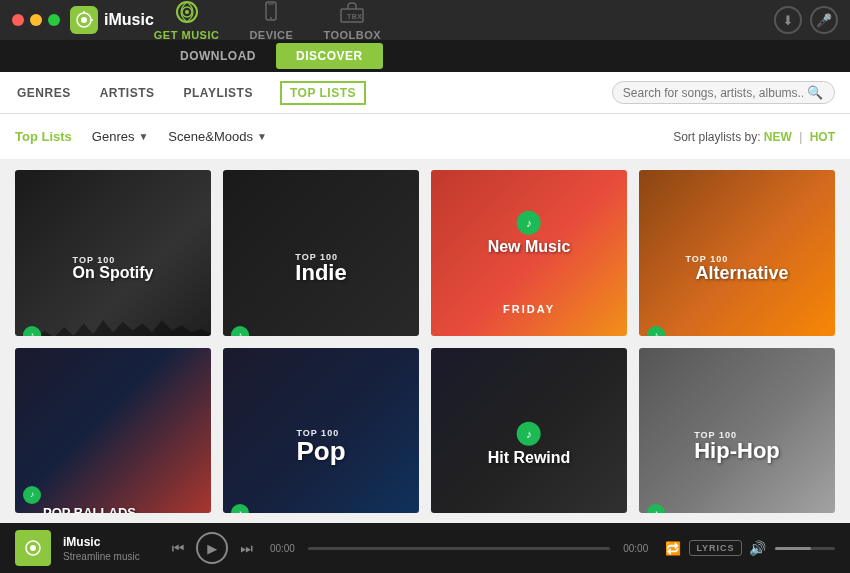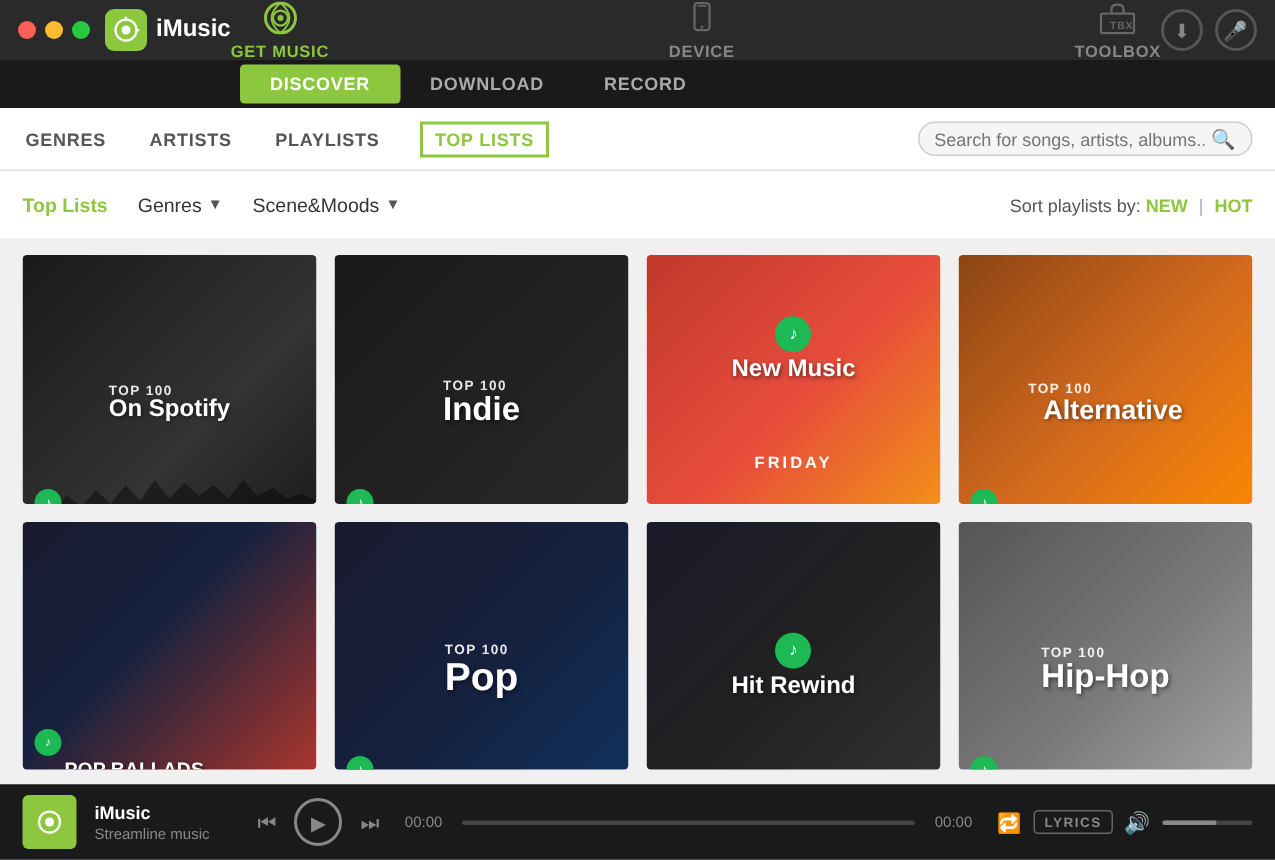--- a/index.html
+++ b/index.html
@@ -43,21 +43,21 @@
     .app-title {
       color: #fff;
       font-size: 16px;
       font-weight: 600;
     }
 
     
     .nav-tabs {
       display: flex;
       align-items: center;
-      justify-content: space-between;
+      justify-content: flex-start;
       gap: 30px;
       flex: 1;
     }
     .nav-tab {
       display: flex;
       flex-direction: column;
       align-items: center;
       gap: 4px;
       cursor: pointer;
       color: #888;
@@ -447,23 +447,22 @@
     </div>
   </div>
 
   <div class="title-bar-right">
     <div class="icon-circle">⬇</div>
     <div class="icon-circle">🎤</div>
   </div>
 </div>
 
 <div class="sub-nav">
+  <div class="sub-nav-item">DOWNLOAD</div>
   <div class="sub-nav-item active">DISCOVER</div>
-  <div class="sub-nav-item">DOWNLOAD</div>
-  <div class="sub-nav-item">RECORD</div>
 </div>
 
 <div class="tab-bar">
   <div class="tab-item">GENRES</div>
   <div class="tab-item">ARTISTS</div>
   <div class="tab-item">PLAYLISTS</div>
   <div class="tab-item active">TOP LISTS</div>
   <div class="search-bar">
     <input class="search-input" type="text" placeholder="Search for songs, artists, albums..." style="">
     <span class="search-icon">🔍</span>

